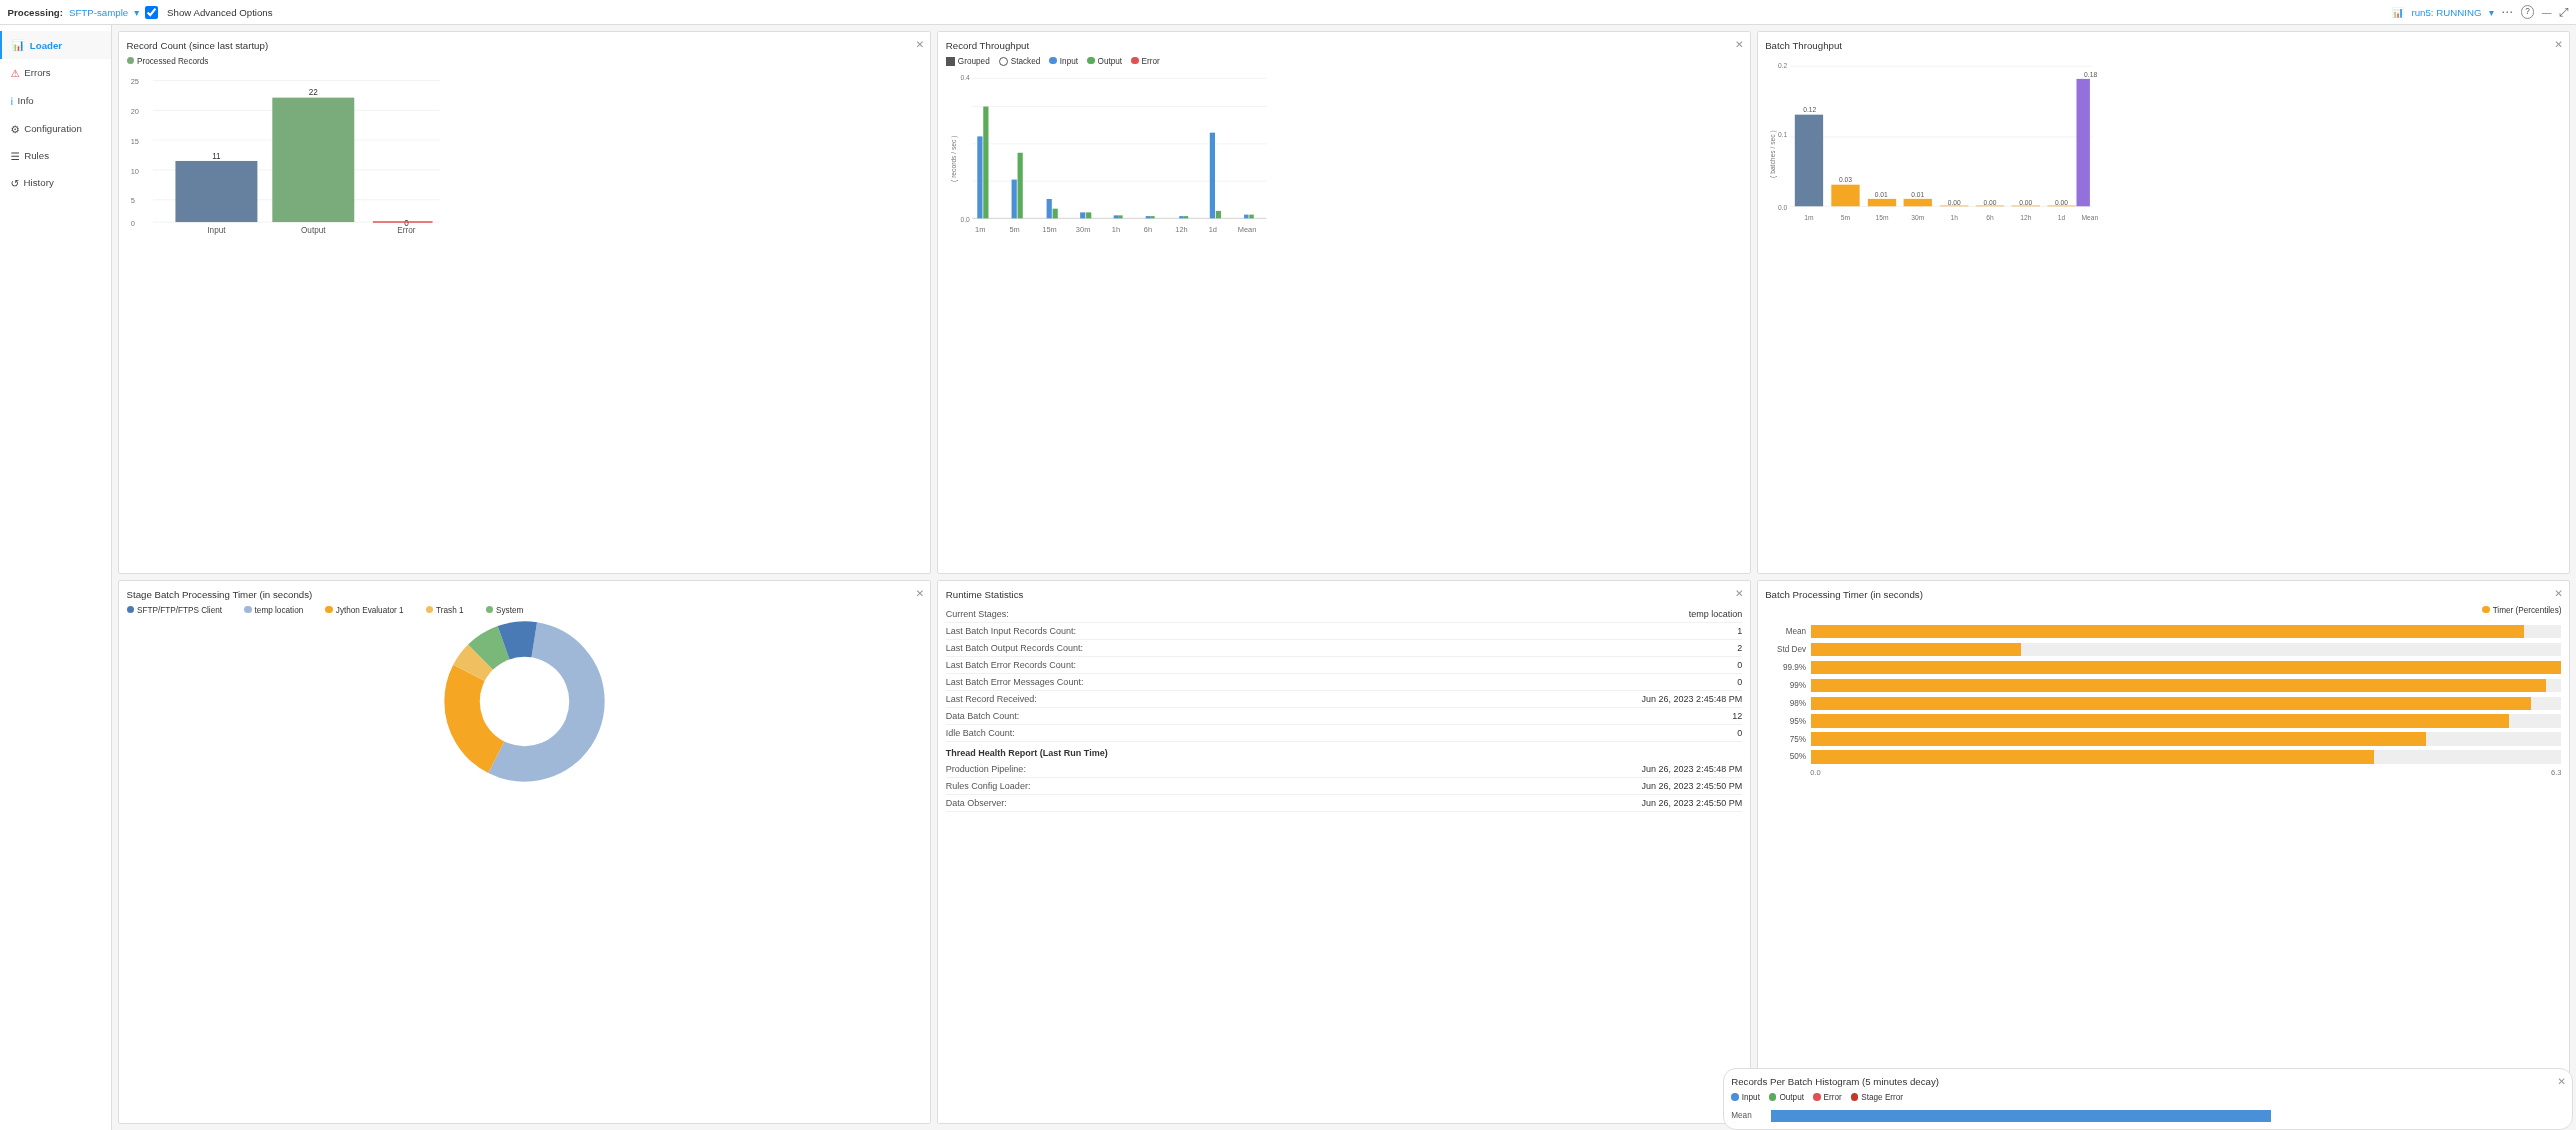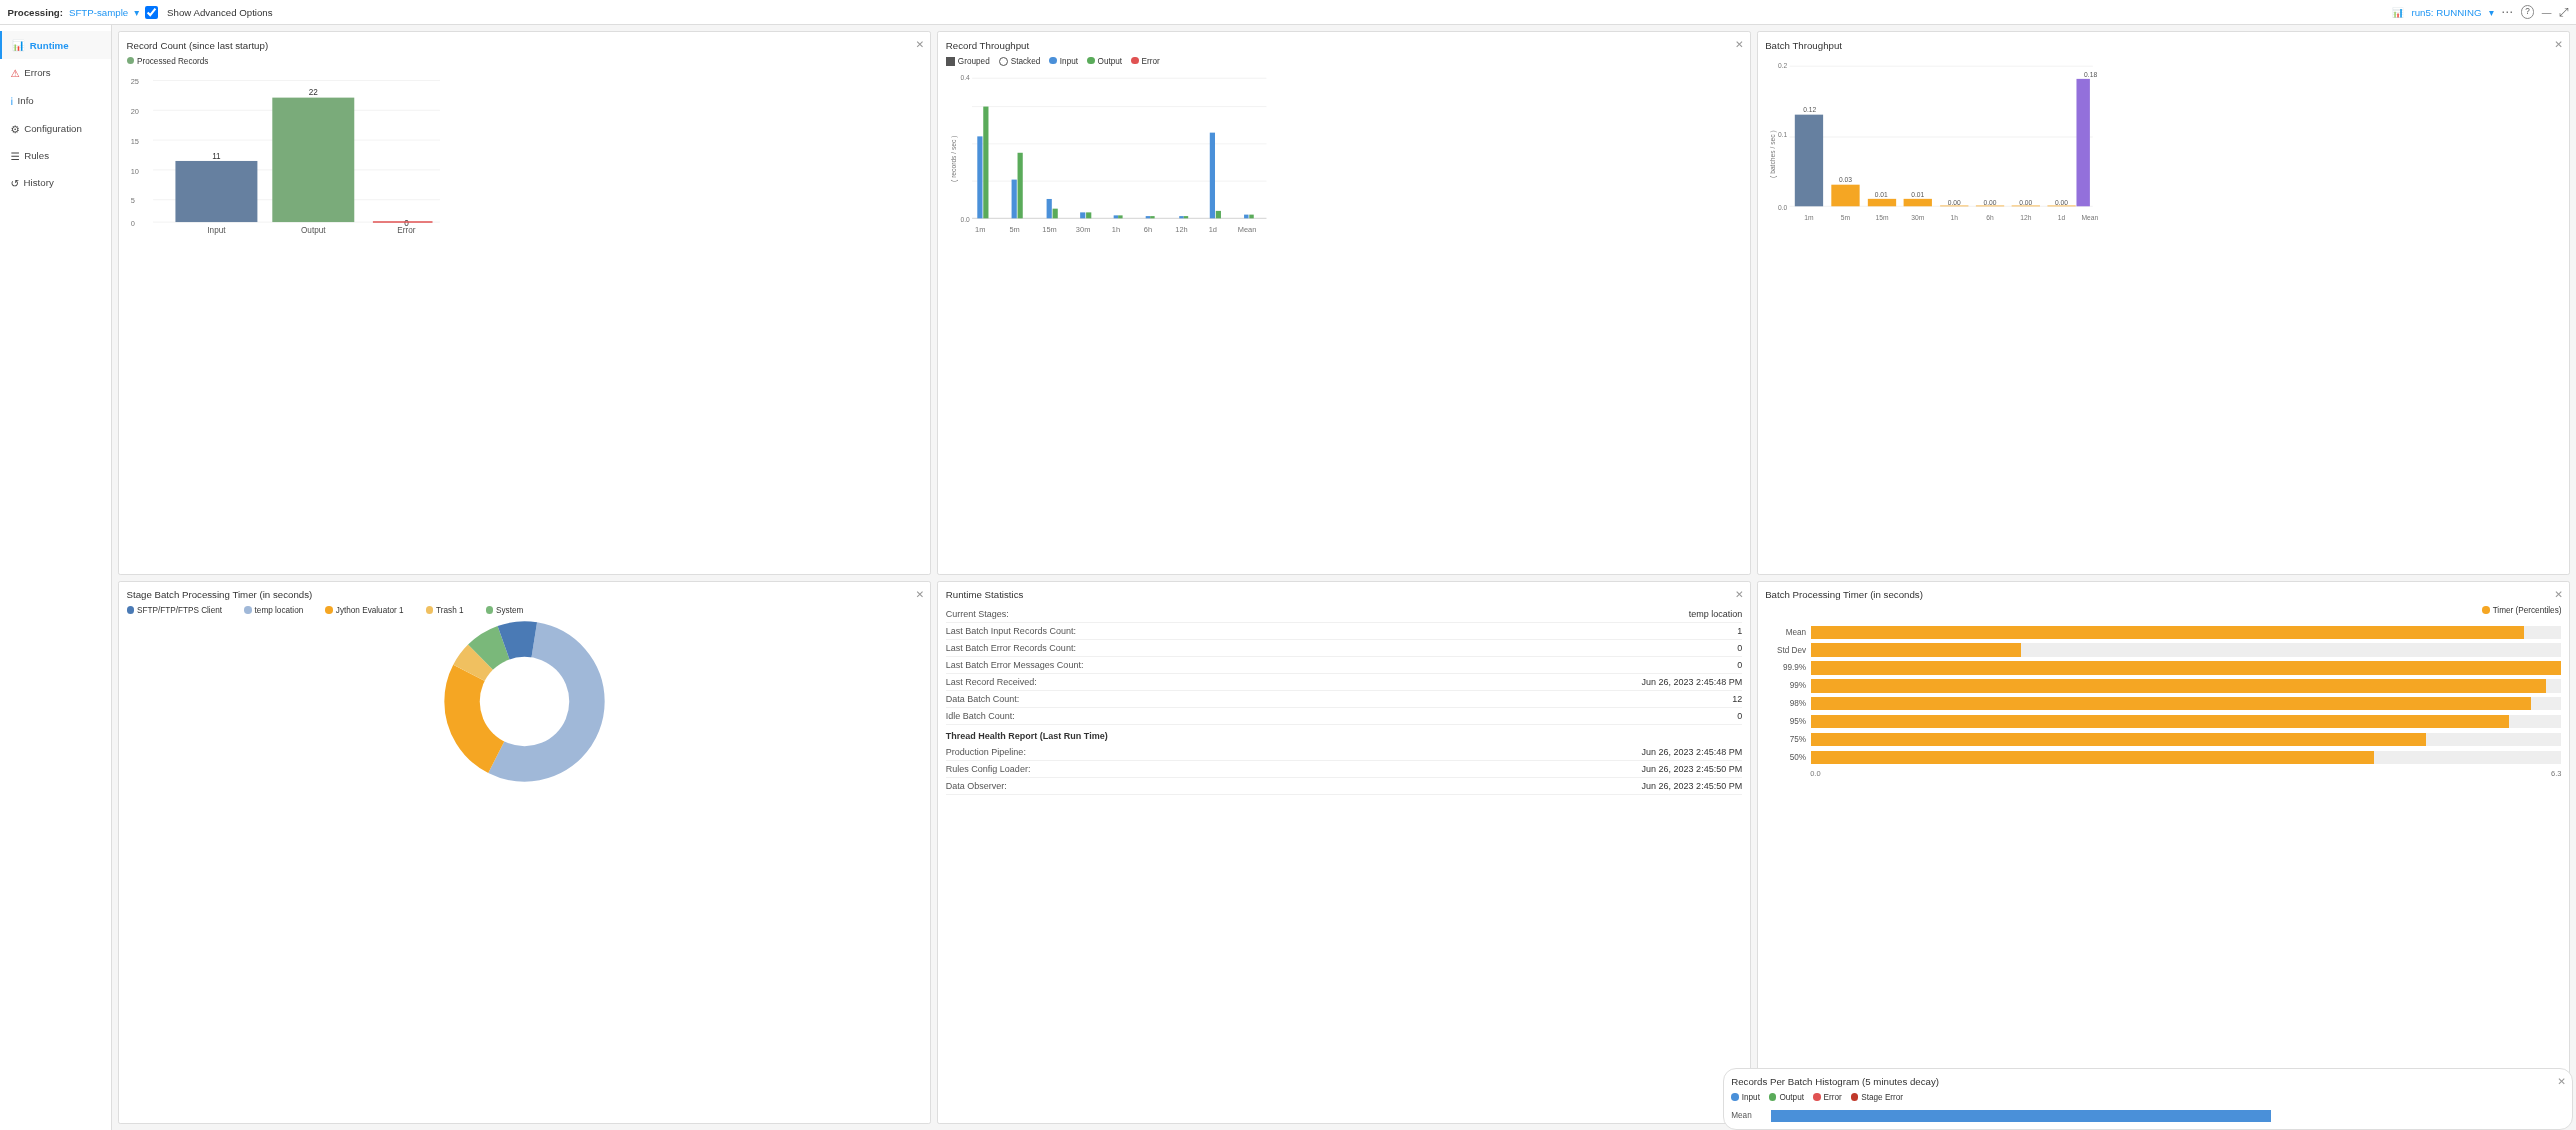--- a/index.html
+++ b/index.html
@@ -91,21 +91,21 @@
     <span style="cursor:pointer; color:#666;">—</span>
     <span style="cursor:pointer; color:#666; font-size:12px;">⤢</span>
   </div>
 </div>
 
 <div class="main-layout">
 
   <div class="sidebar">
     <div class="sidebar-item active">
       <span class="sidebar-icon">📊</span>
-      <span>Runtime</span>
+      <span>Loader</span>
     </div>
     <div class="sidebar-item">
       <span class="sidebar-icon" style="color:#e05252;">⚠</span>
       <span>Errors</span>
     </div>
     <div class="sidebar-item">
       <span class="sidebar-icon" style="color:#2196F3;">ℹ</span>
       <span>Info</span>
     </div>
     <div class="sidebar-item">
@@ -343,20 +343,24 @@
       <div class="stats-table">
         <div class="stats-row">
           <span class="stats-label">Current Stages:</span>
           <span class="stats-value">temp location</span>
         </div>
         <div class="stats-row">
           <span class="stats-label">Last Batch Input Records Count:</span>
           <span class="stats-value">1</span>
         </div>
         <div class="stats-row">
+          <span class="stats-label">Last Batch Output Records Count:</span>
+          <span class="stats-value">2</span>
+        </div>
+        <div class="stats-row">
           <span class="stats-label">Last Batch Error Records Count:</span>
           <span class="stats-value">0</span>
         </div>
         <div class="stats-row">
           <span class="stats-label">Last Batch Error Messages Count:</span>
           <span class="stats-value">0</span>
         </div>
         <div class="stats-row">
           <span class="stats-label">Last Record Received:</span>
           <span class="stats-value">Jun 26, 2023 2:45:48 PM</span>

